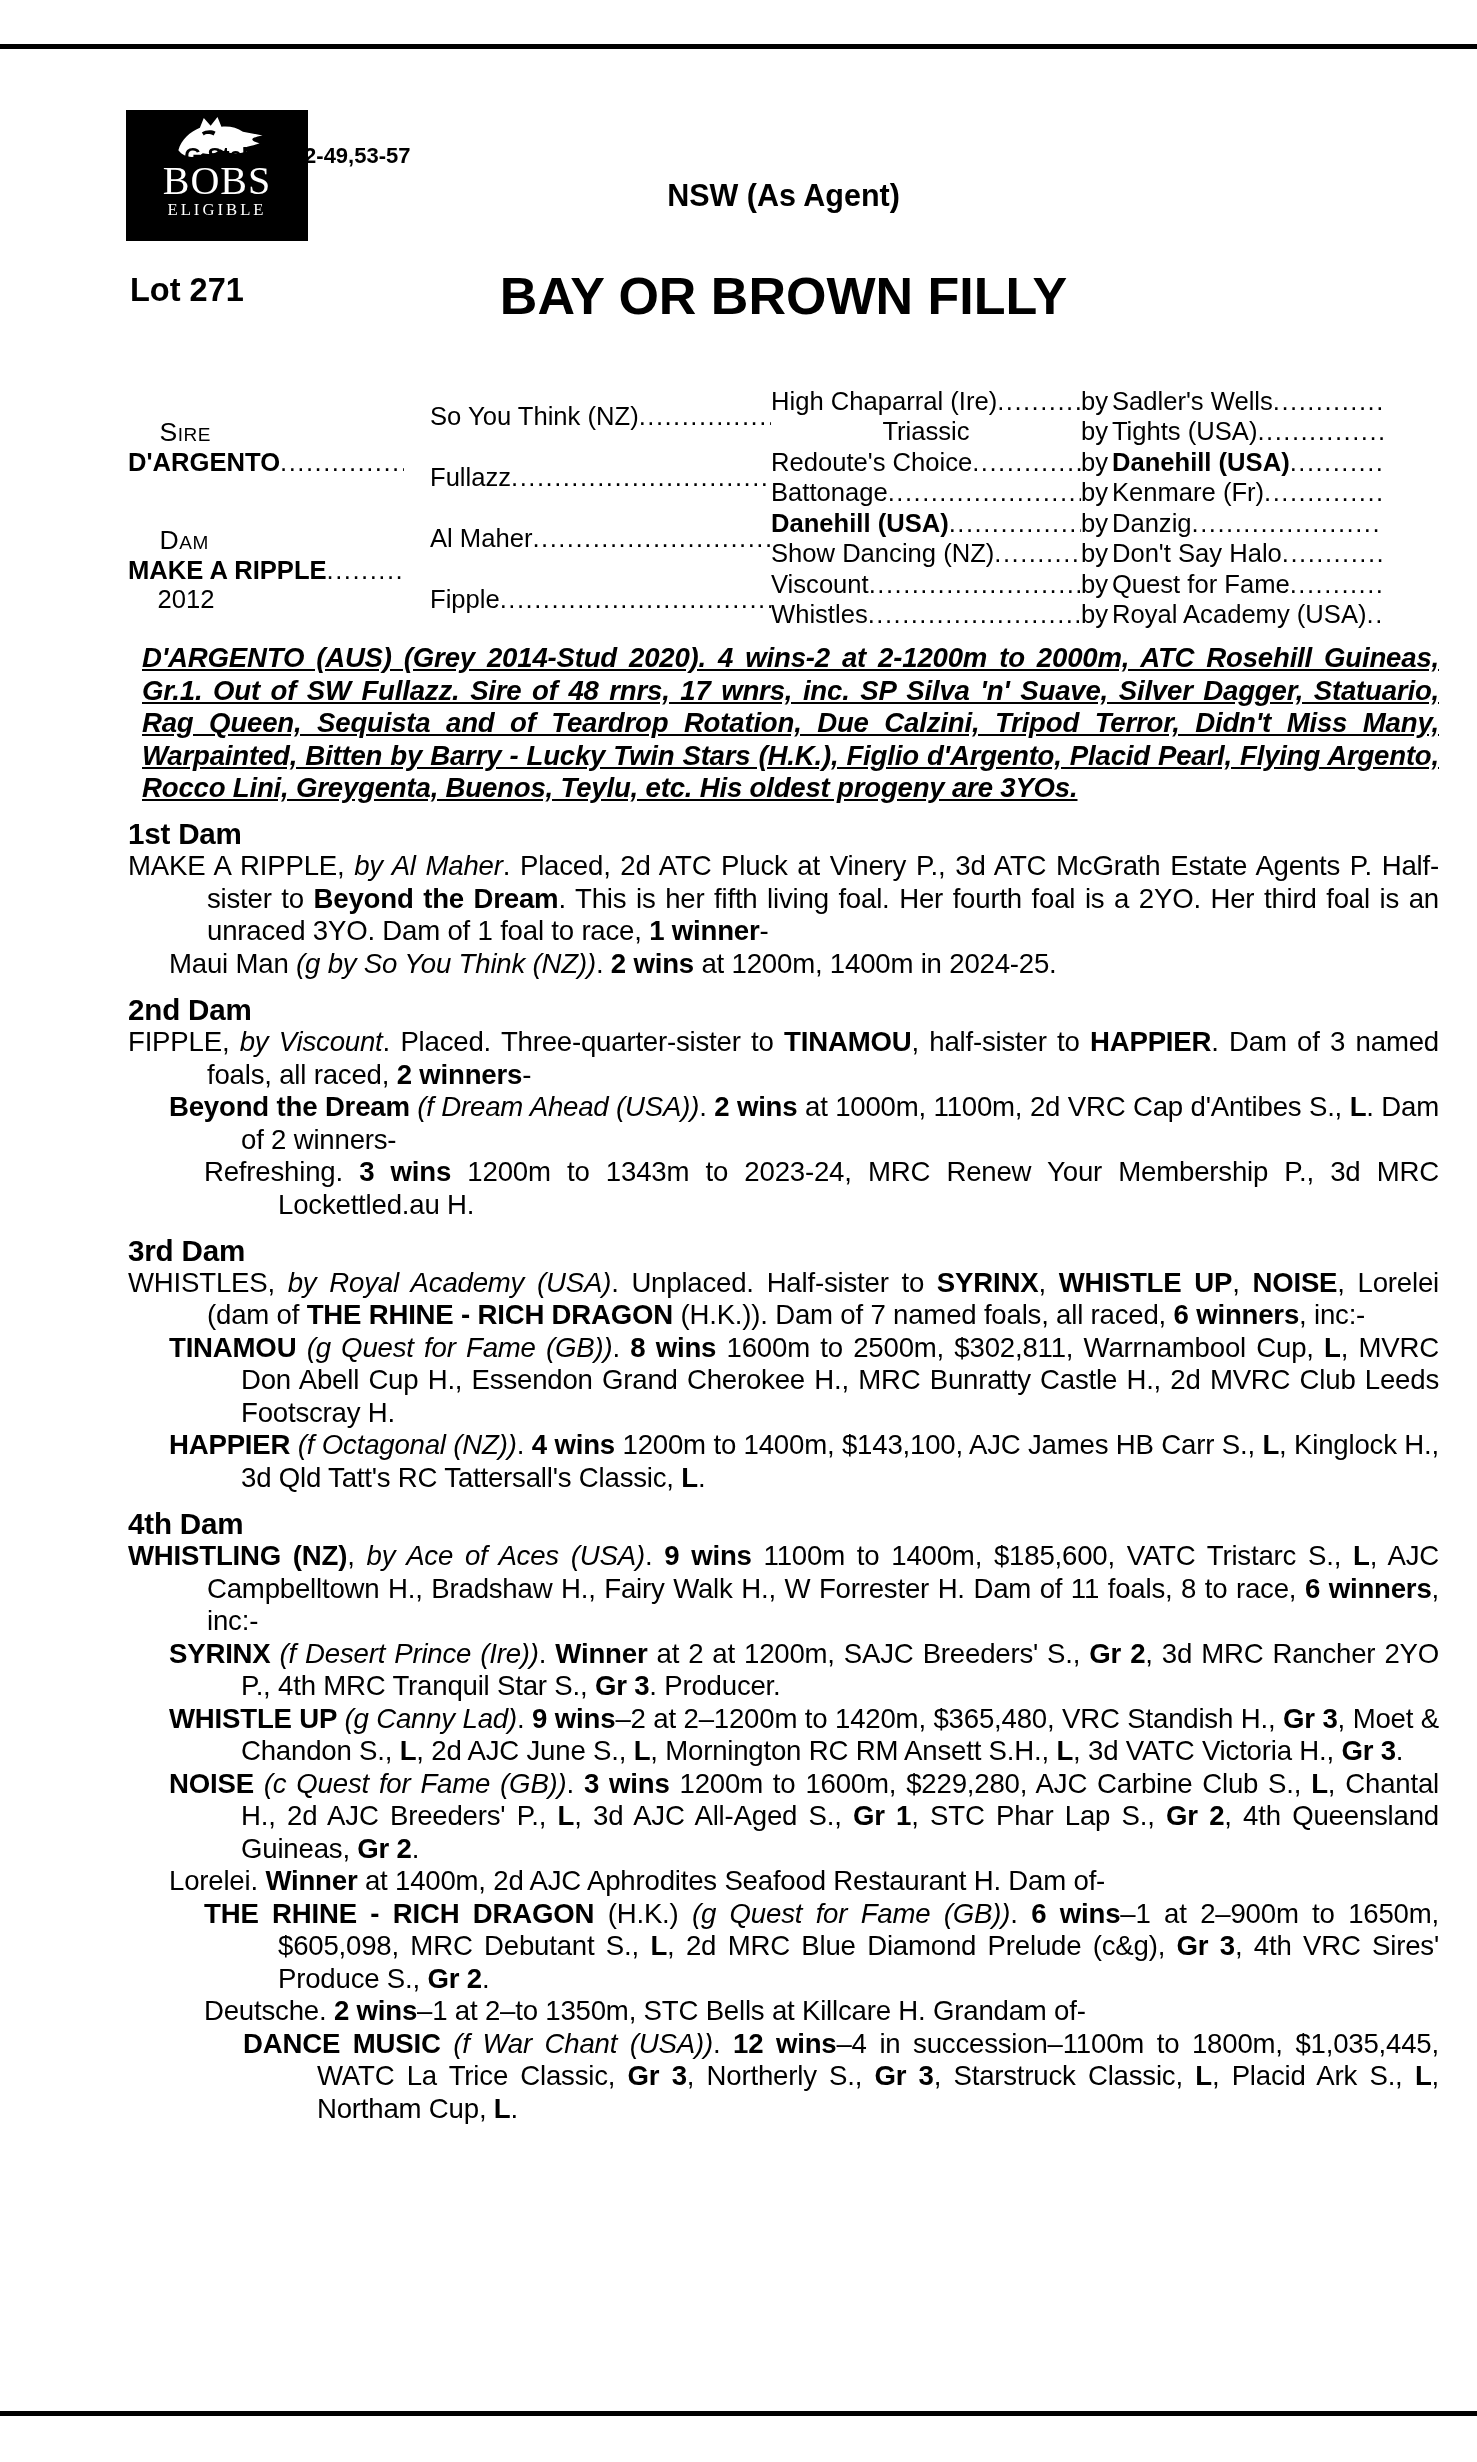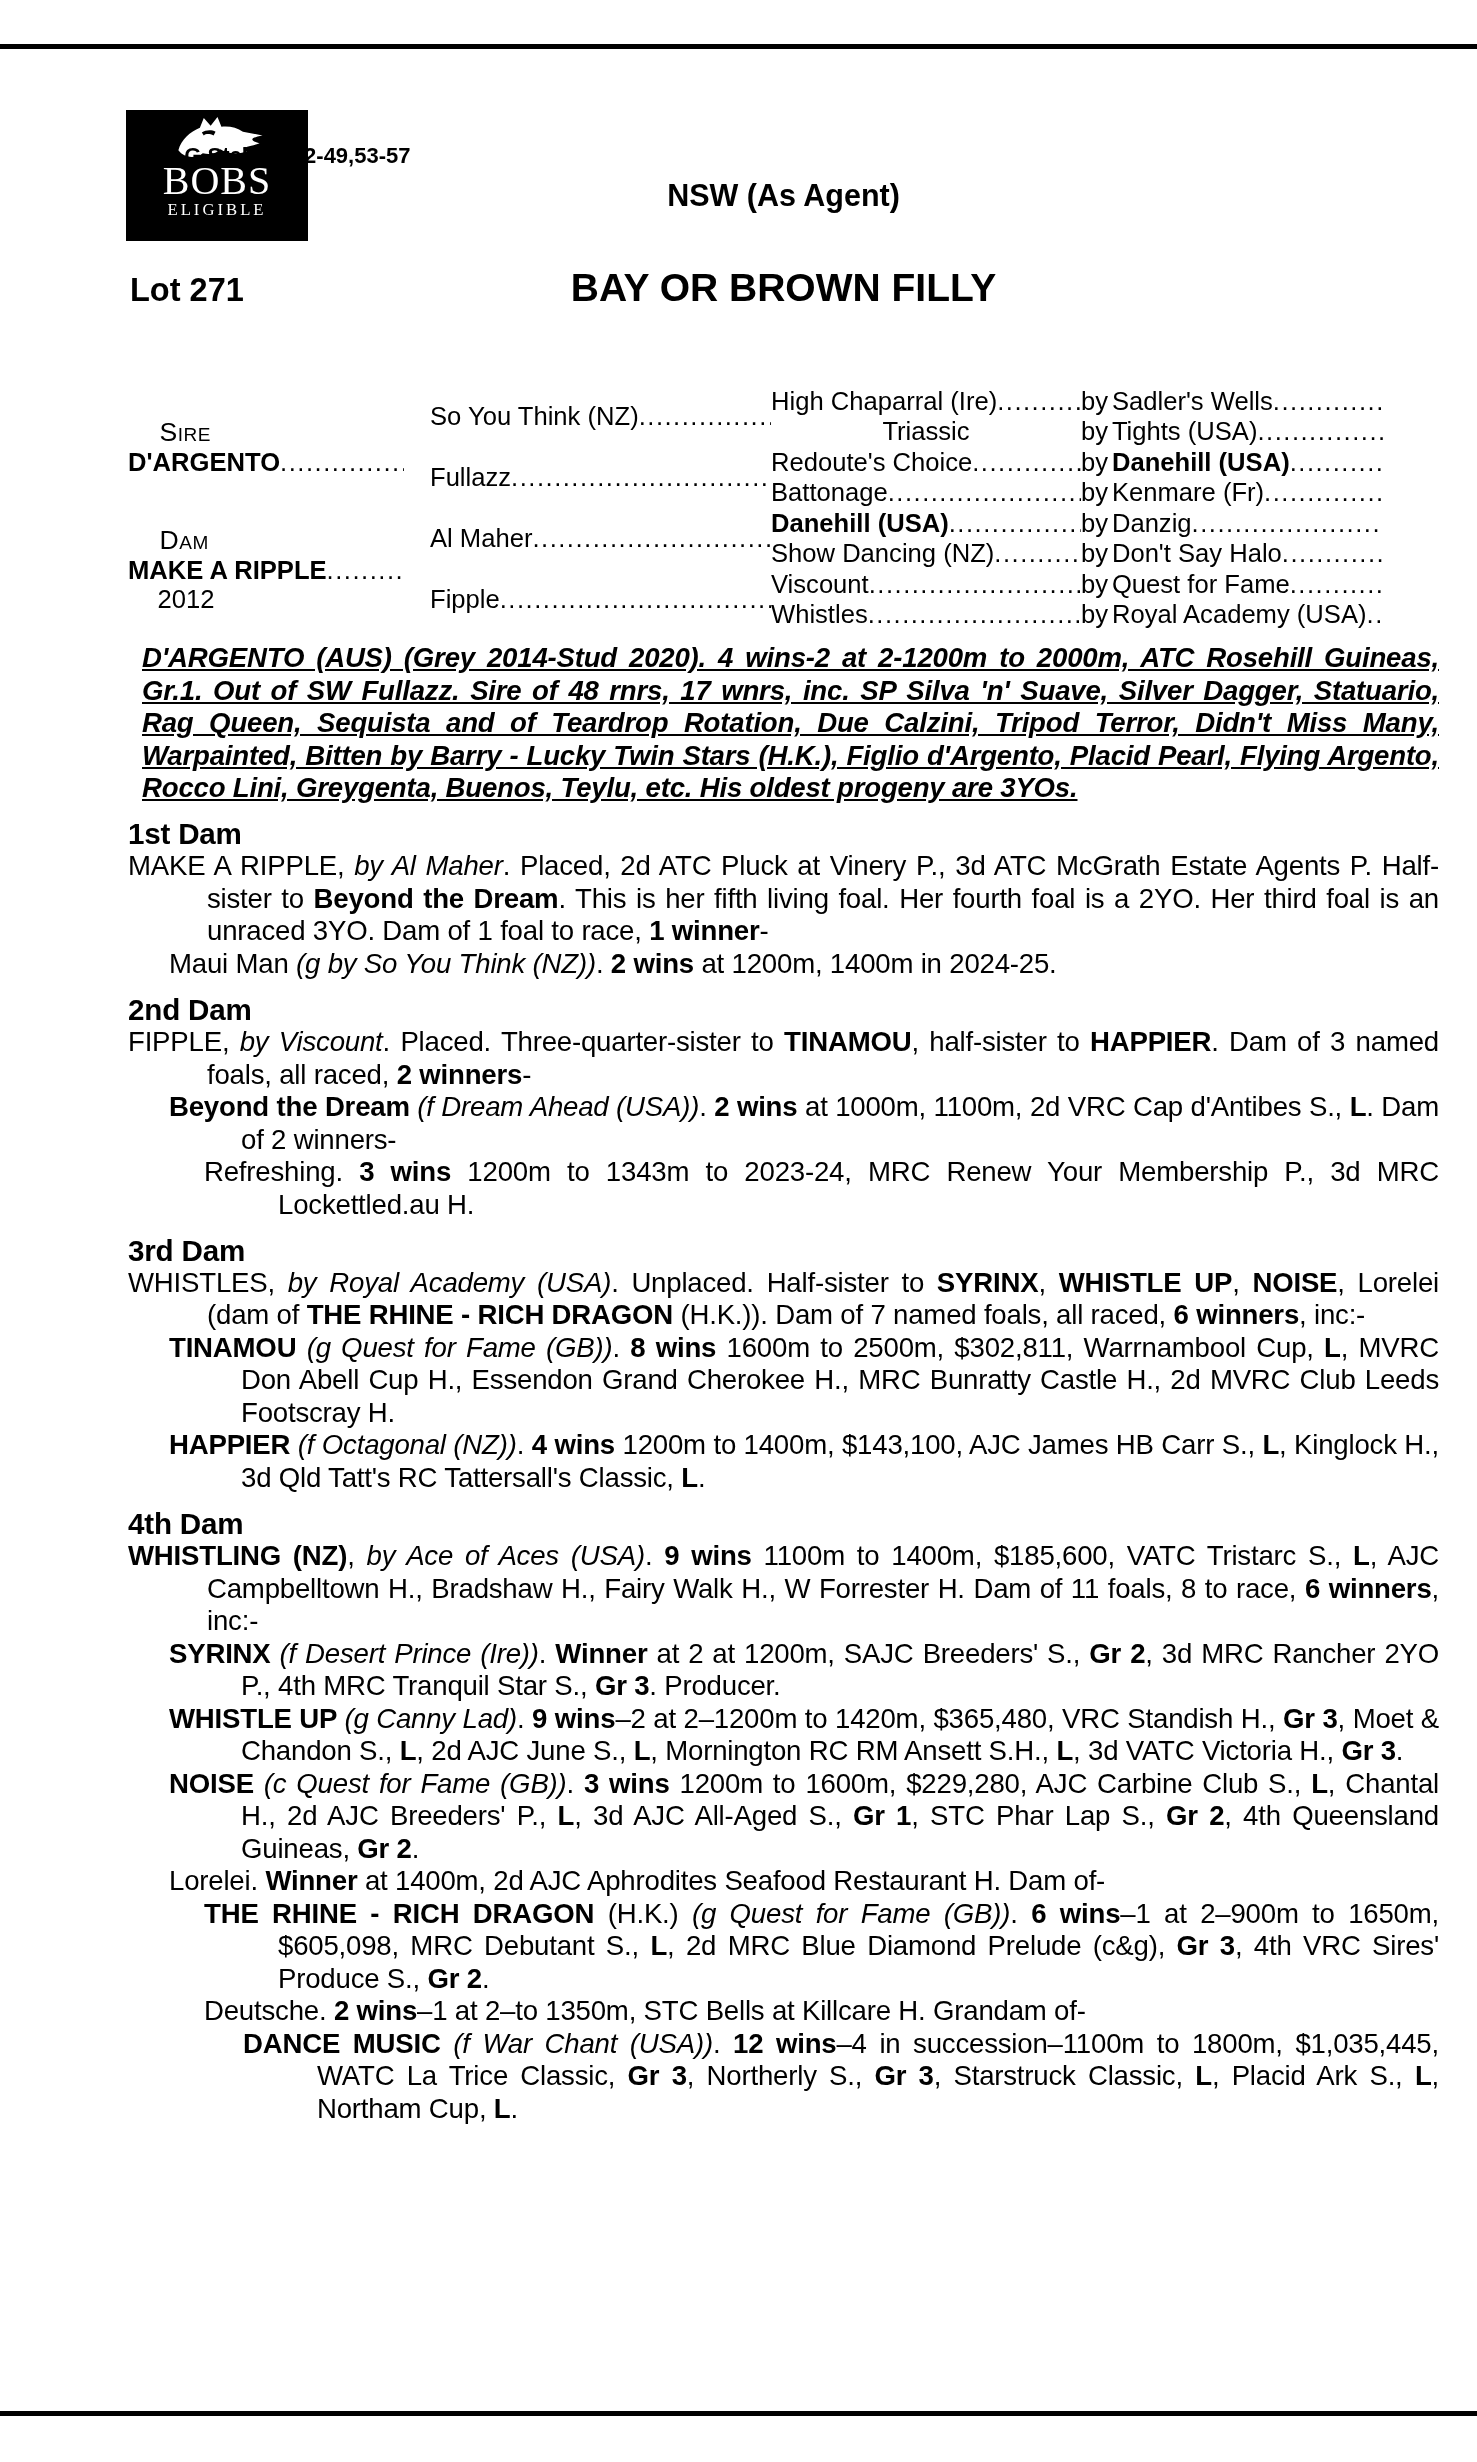--- a/index.html
+++ b/index.html
@@ -16,21 +16,21 @@
   .logo .l1{font-family:"Liberation Serif",serif;font-size:40px;line-height:41px;letter-spacing:1px;}
   .logo .l2{font-family:"Liberation Serif",serif;font-size:16.7px;line-height:18.7px;letter-spacing:3px;}
 
   
   .hdr{position:absolute;left:128px;right:39px;top:136px;font-weight:700;}
   .barn{font-size:22px;line-height:39px;}
   .acc{text-align:center;font-size:30.5px;line-height:41px;}
 
   .lot-row{position:absolute;left:128px;right:39px;top:266px;height:47px;}
   .lot{position:absolute;left:2px;top:5.9px;font-size:32.5px;font-weight:700;}
-  .title{position:absolute;left:0;right:0;top:0;text-align:center;font-size:39px;font-weight:700;}
+  .title{position:absolute;left:0;right:0;top:0;text-align:center;font-size:52px;font-weight:700;}
 
   .branded{position:absolute;left:128px;right:39px;top:315px;display:flex;justify-content:center;
            align-items:center;font-size:28.6px;gap:8.9px;}
   .branded .stack{display:inline-flex;flex-direction:column;align-items:center;font-size:25.6px;
                   line-height:25.6px;margin:0 7.9px;}
   .brand-glyph svg{width:45px;height:31.5px;display:block;}
 
   
   .ped{position:absolute;left:128px;top:386px;width:1256px;display:grid;
        grid-template-columns:302px 341px 310px 302px;grid-auto-rows:30.5px;font-size:25.6px;}

